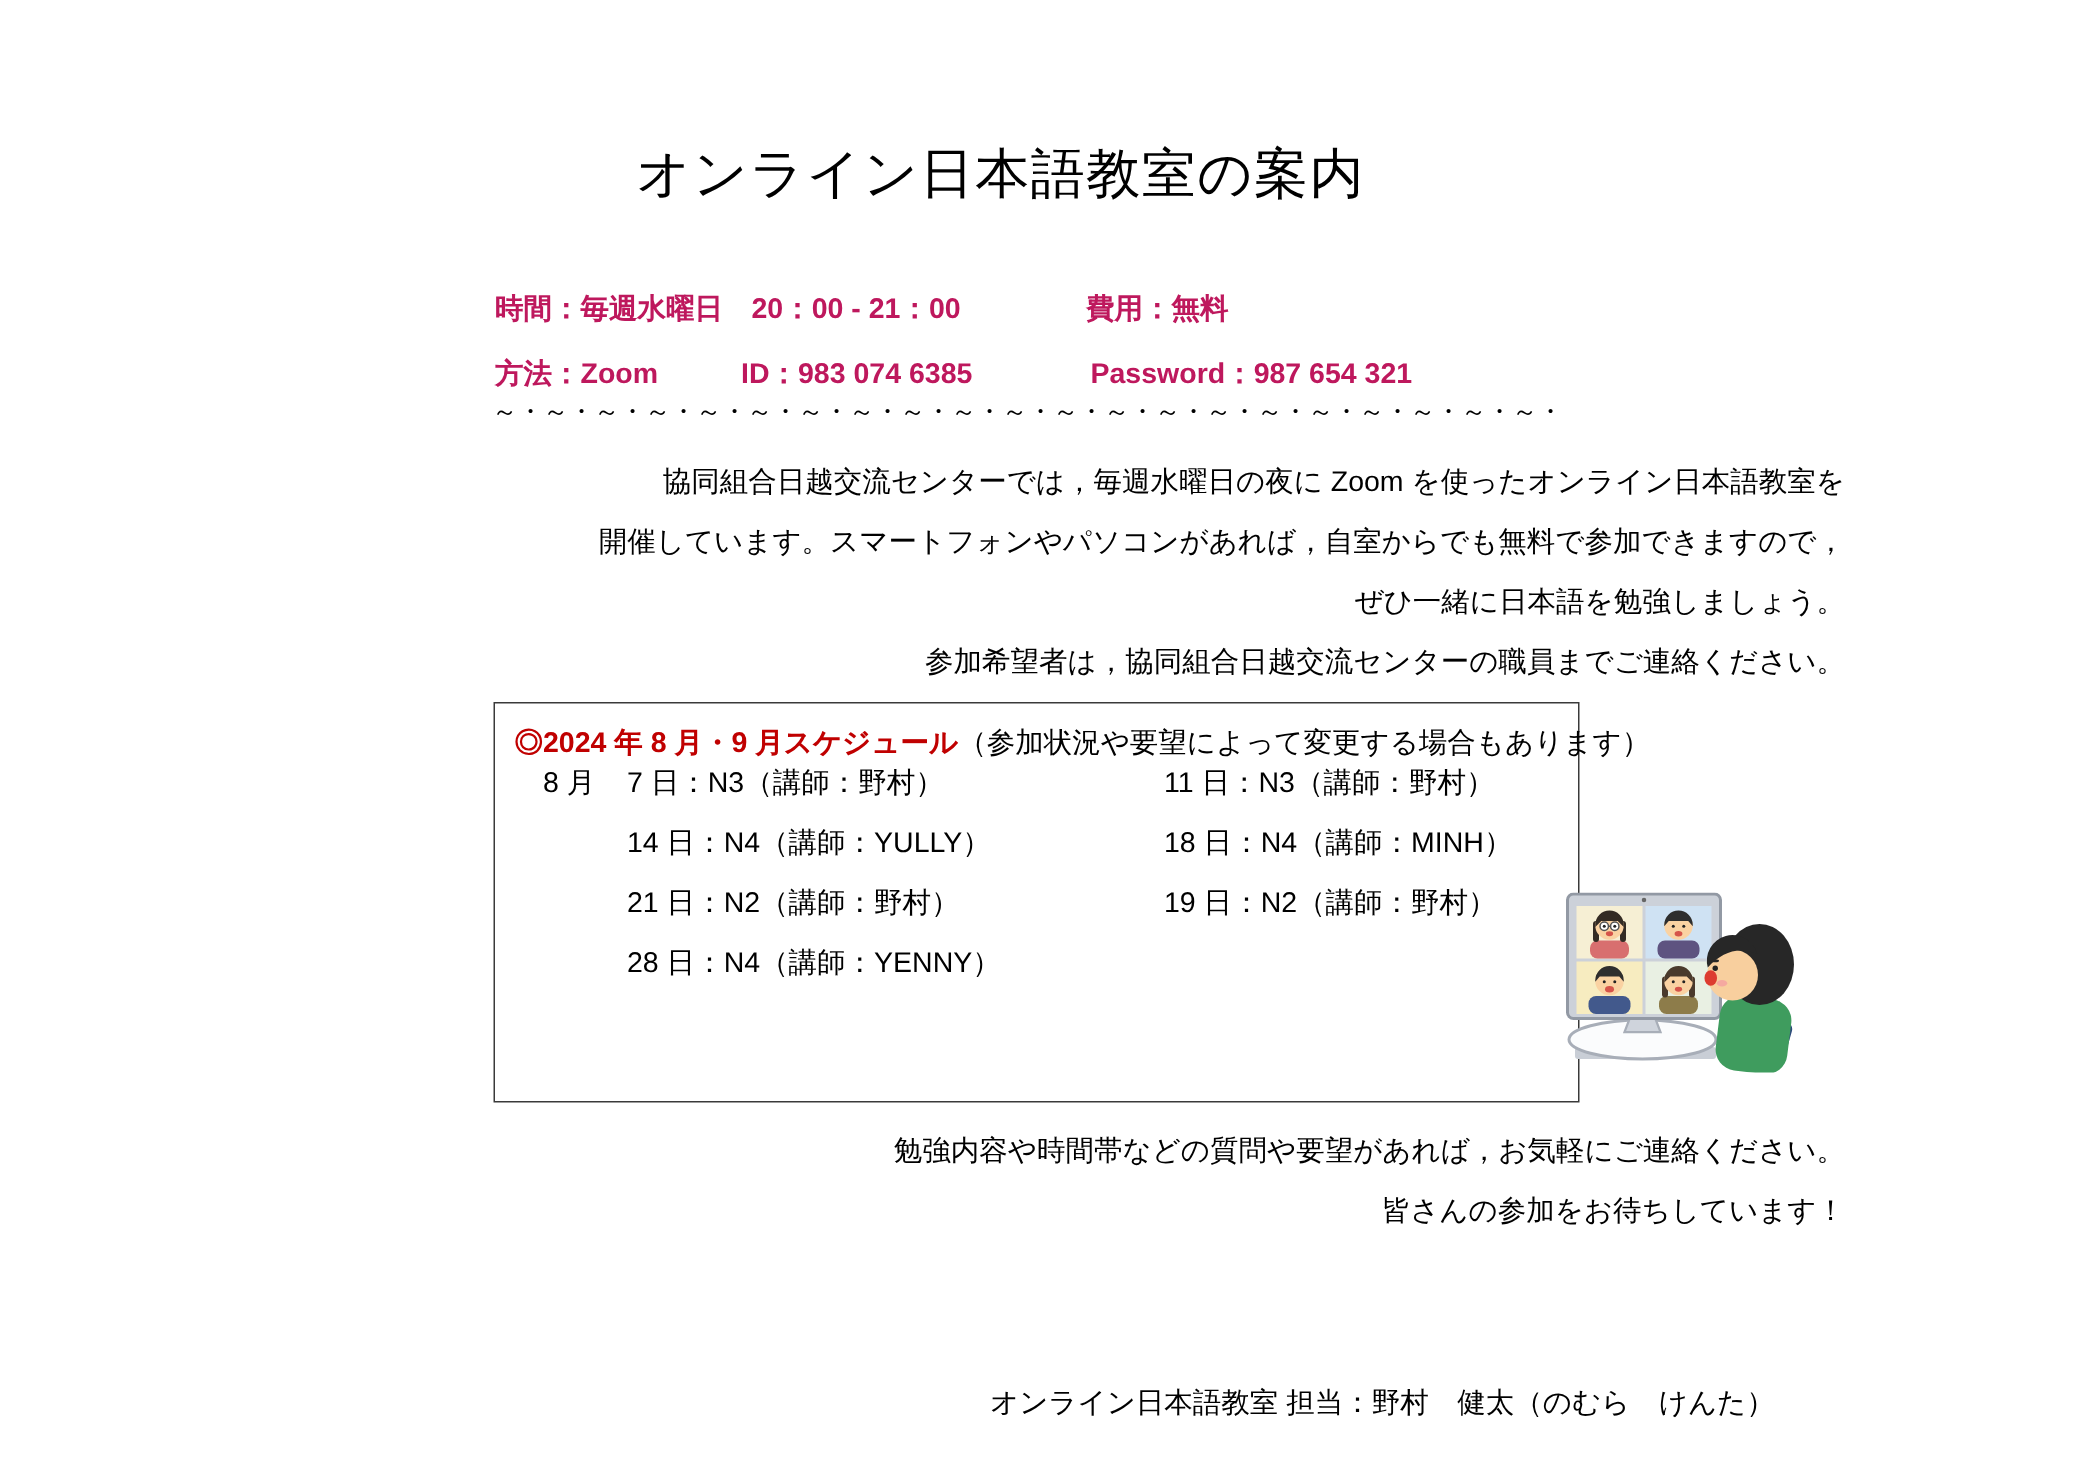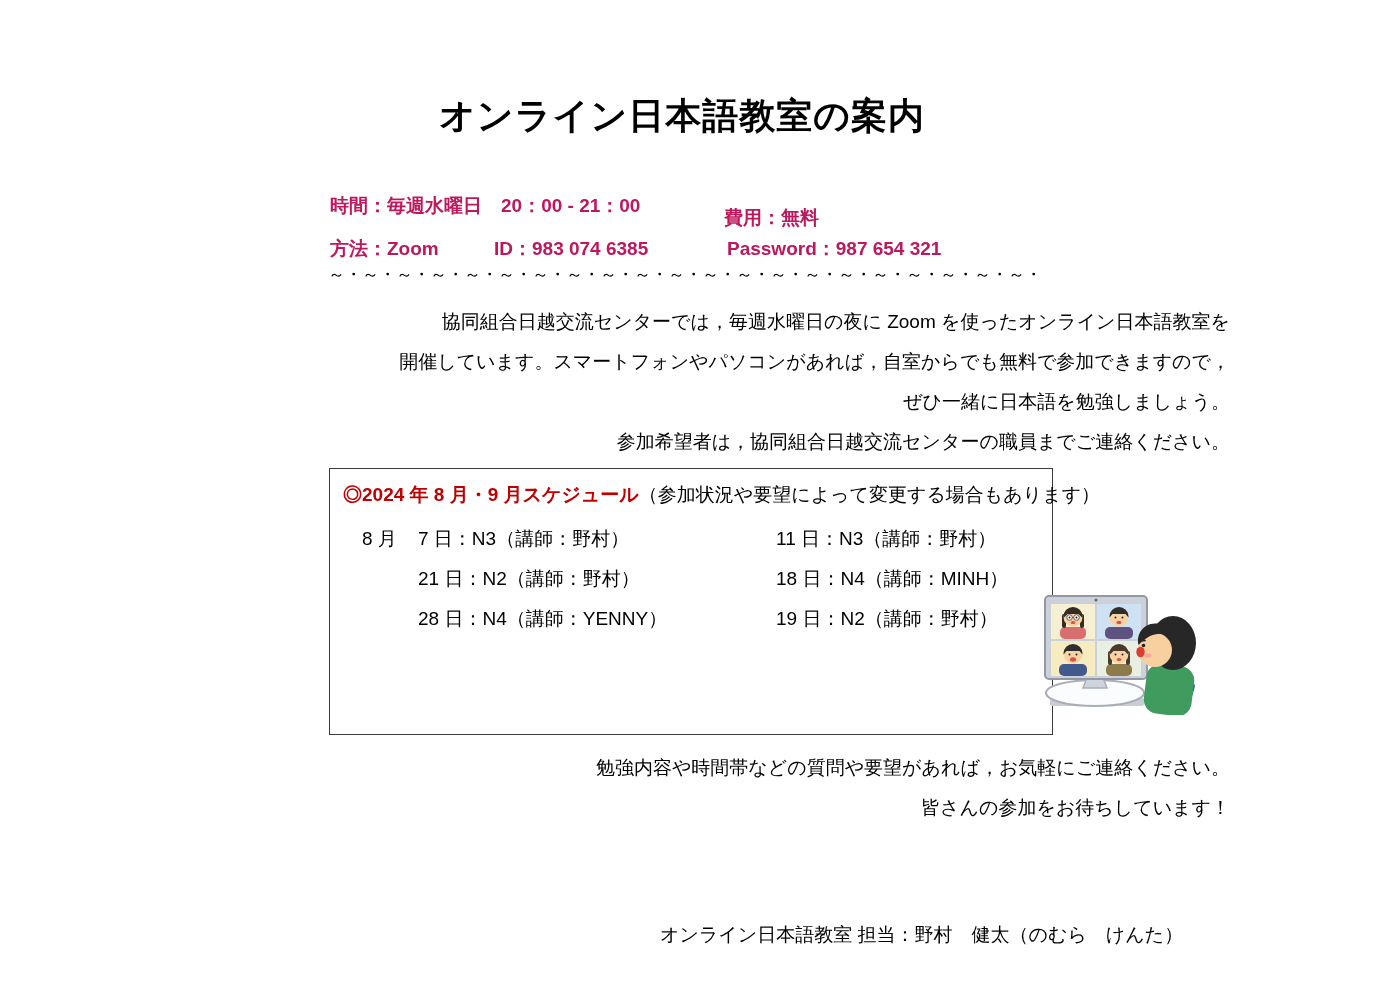--- a/index.html
+++ b/index.html
@@ -3,51 +3,51 @@
 <meta charset="utf-8">
 <style>
   html,body{margin:0;padding:0;}
   body{
     width:1397px;height:985px;background:#ffffff;color:#000000;
     font-family:"Liberation Sans", sans-serif;
     position:relative;overflow:hidden;
   }
   .abs{position:absolute;}
   .title{
-    left:439px;top:92px;margin:0;
-    font-size:36px;font-weight:700;letter-spacing:1px;white-space:nowrap;
+    left:424px;top:92px;margin:0;
+    font-size:36px;font-weight:400;letter-spacing:1px;white-space:nowrap;
   }
   .red-row{
     color:#be185d;font-weight:700;font-size:19px;white-space:nowrap;
   }
   .row1{left:330px;top:193px;width:872px;}
   .row2{left:330px;top:236px;width:872px;}
   .seg{position:absolute;top:0;white-space:nowrap;}
   .seg.first{position:static;}
-  .fee{left:394px;margin-top:12px;}
+  .fee{left:394px;}
   .meeting-id{left:164px;}
   .password{left:397px;}
   .divider{
     left:328px;top:263px;font-size:17px;letter-spacing:0px;
     white-space:nowrap;color:#000;
   }
   .bodytext{font-size:19px;line-height:40px;}
   .intro{left:330px;top:302px;width:900px;}
   .line{white-space:nowrap;text-align:right;}
   .line.indent{padding-left:14px;}
   .schedule-box{
     left:329px;top:468px;width:724px;height:267px;
     border:1.5px solid #3a3a3a;box-sizing:border-box;
   }
   .sched-heading{
     position:absolute;left:13px;top:13px;font-size:19px;white-space:nowrap;
   }
   .sched-heading .red{color:#c00000;font-weight:700;}
   .sched-heading .note{color:#000;font-weight:400;}
-  .scol{position:absolute;top:50px;font-size:19px;line-height:40px;}
+  .scol{position:absolute;top:34px;font-size:19px;line-height:40px;}
   .scol.left{left:32px;}
   .scol.right{left:390px;}
   .smonth{display:inline-block;width:56px;}
   .srow{white-space:nowrap;}
   .illus{position:absolute;left:712px;top:126px;width:156px;height:120px;}
   .closing{left:330px;top:748px;width:900px;}
   .footer{left:660px;top:874px;font-size:19px;white-space:nowrap;margin-top:48px;}
 </style>
 </head>
 <body>
@@ -76,20 +76,21 @@
     <div class="line indent">参加希望者は，協同組合日越交流センターの職員までご連絡ください。</div>
   </div>
 
   <div class="abs schedule-box">
     <div class="sched-heading">
       <span class="red">◎2024 年 8 月・9 月スケジュール</span><span class="note">（参加状況や要望によって変更する場合もあります）</span>
     </div>
 
     <div class="scol left">
       <div class="srow"><span class="smonth">8 月</span><span>7 日</span><span>：N3（講師：野村）</span></div>
+      <div class="srow"><span class="smonth"></span><span>14 日</span><span>：N4（講師：YULLY）</span></div>
       <div class="srow"><span class="smonth"></span><span>21 日</span><span>：N2（講師：野村）</span></div>
       <div class="srow"><span class="smonth"></span><span>28 日</span><span>：N4（講師：YENNY）</span></div>
     </div>
 
     <div class="scol right">
       <div class="srow"><span class="smonth"></span><span>11 日</span><span>：N3（講師：野村）</span></div>
       <div class="srow"><span class="smonth"></span><span>18 日</span><span>：N4（講師：MINH）</span></div>
       <div class="srow"><span class="smonth"></span><span>19 日</span><span>：N2（講師：野村）</span></div>
     </div>
 

